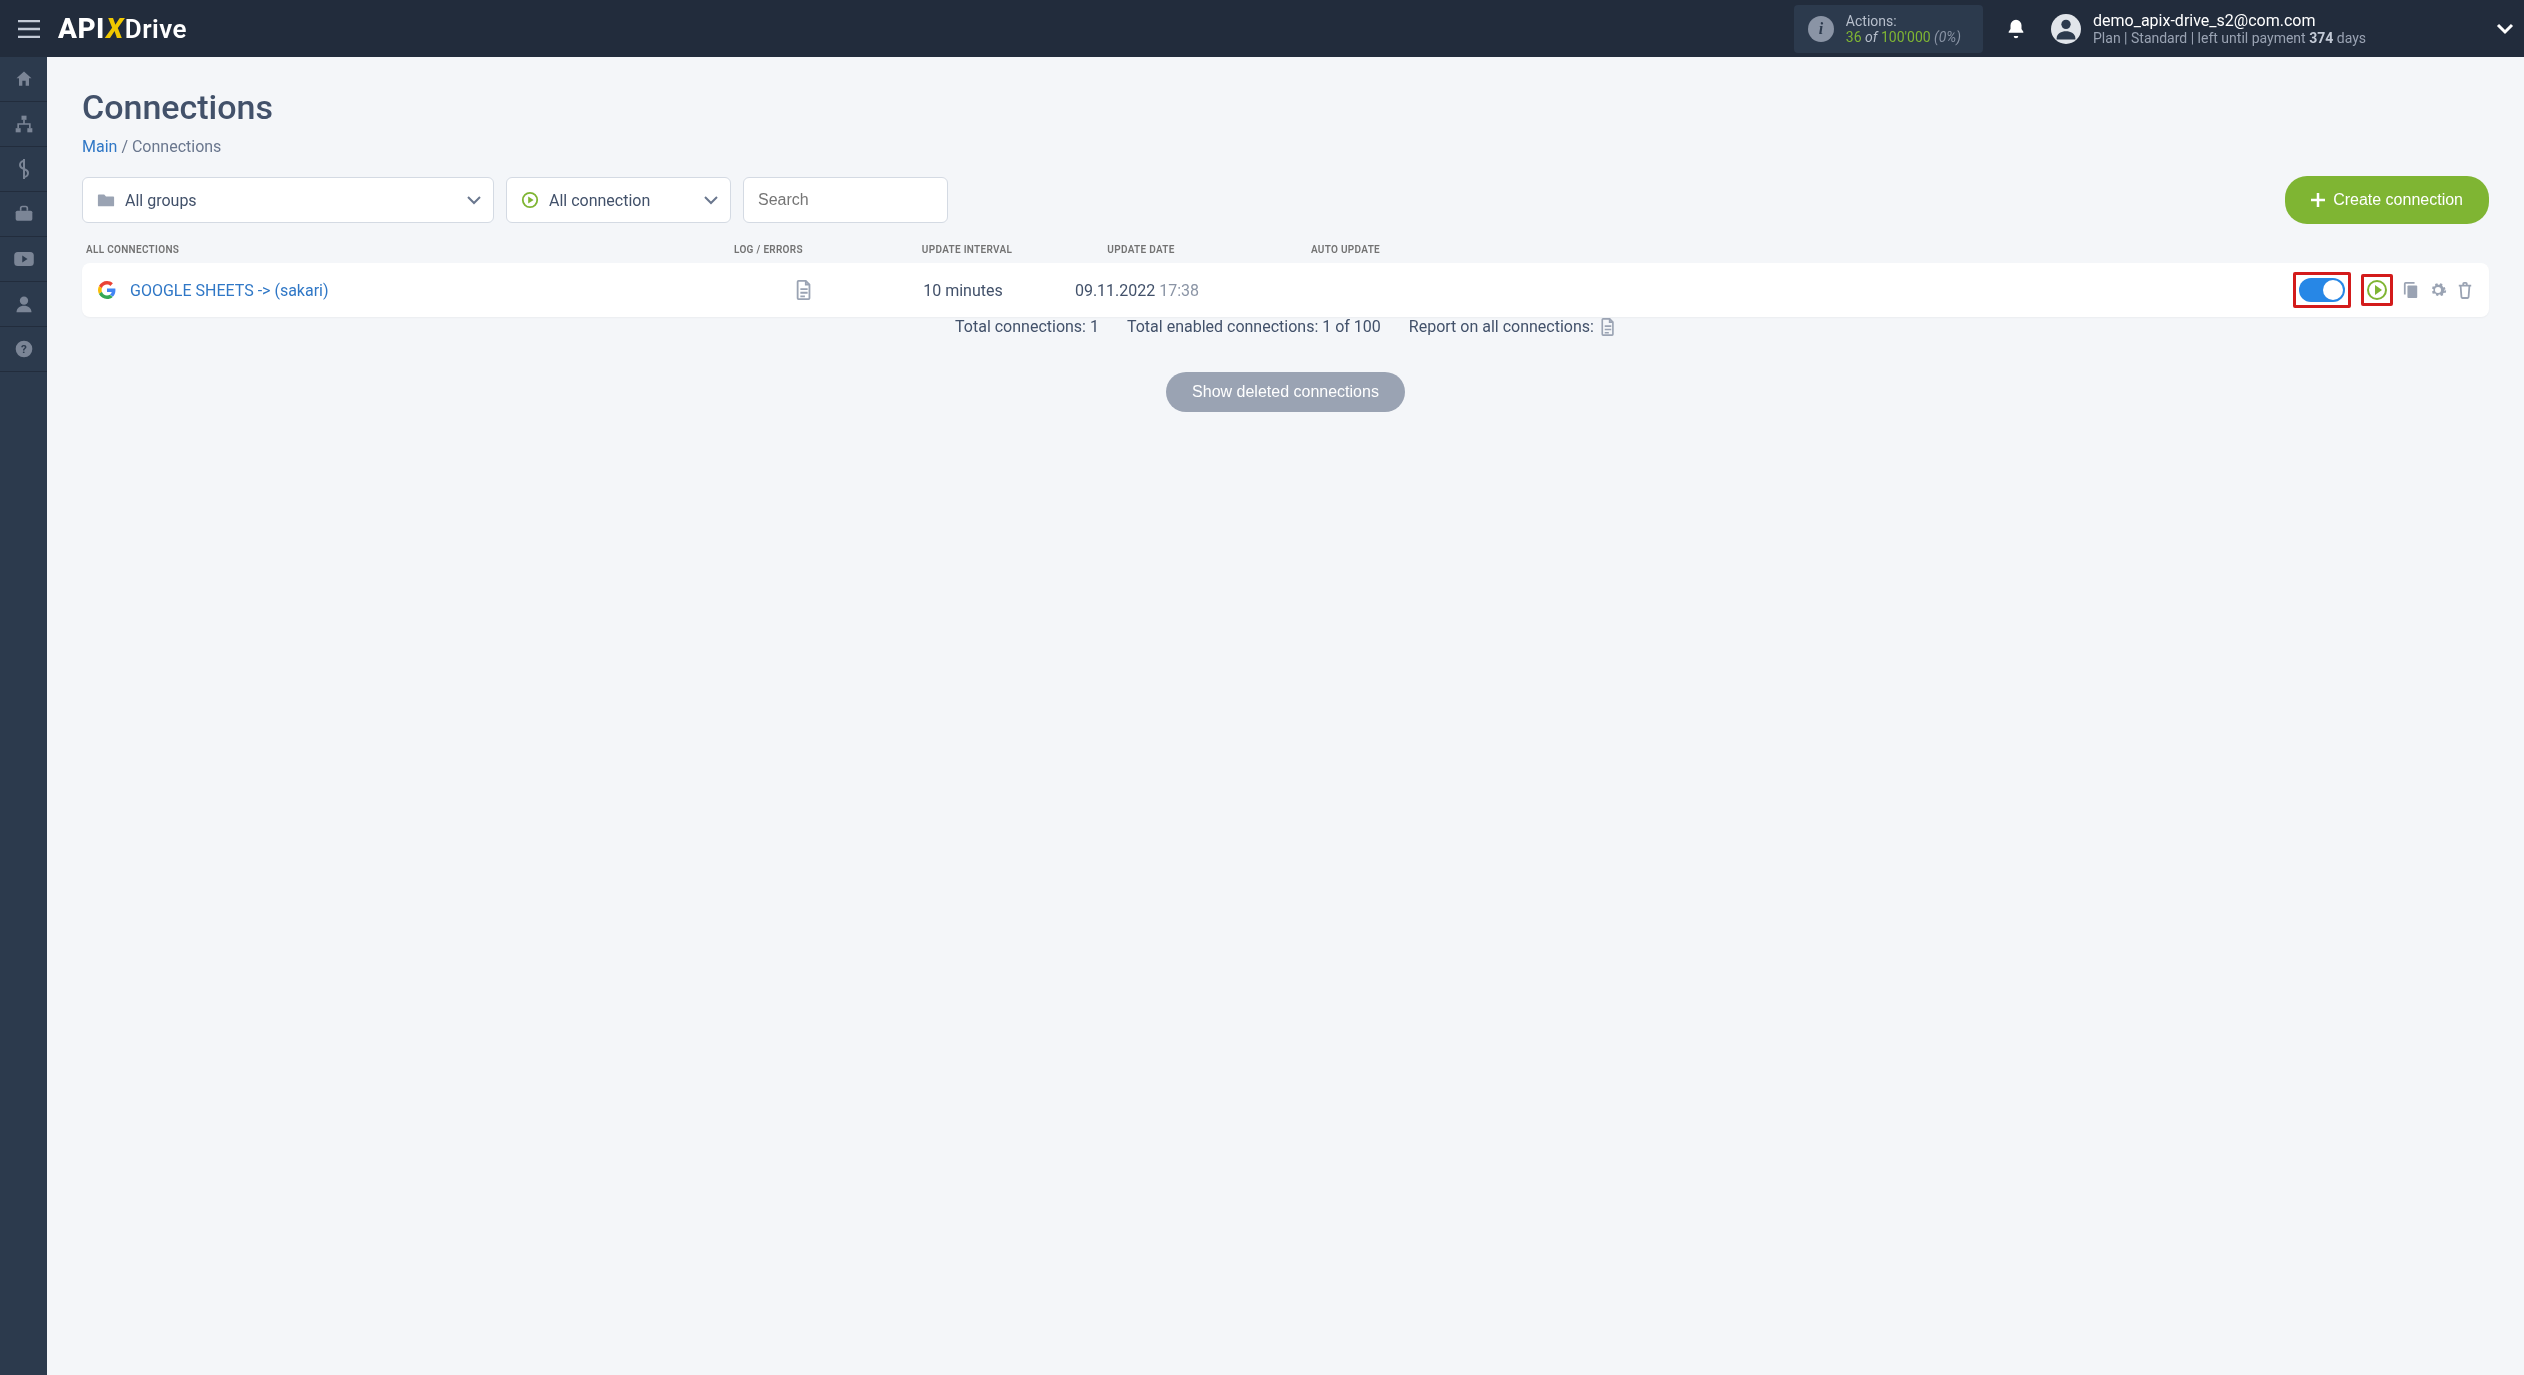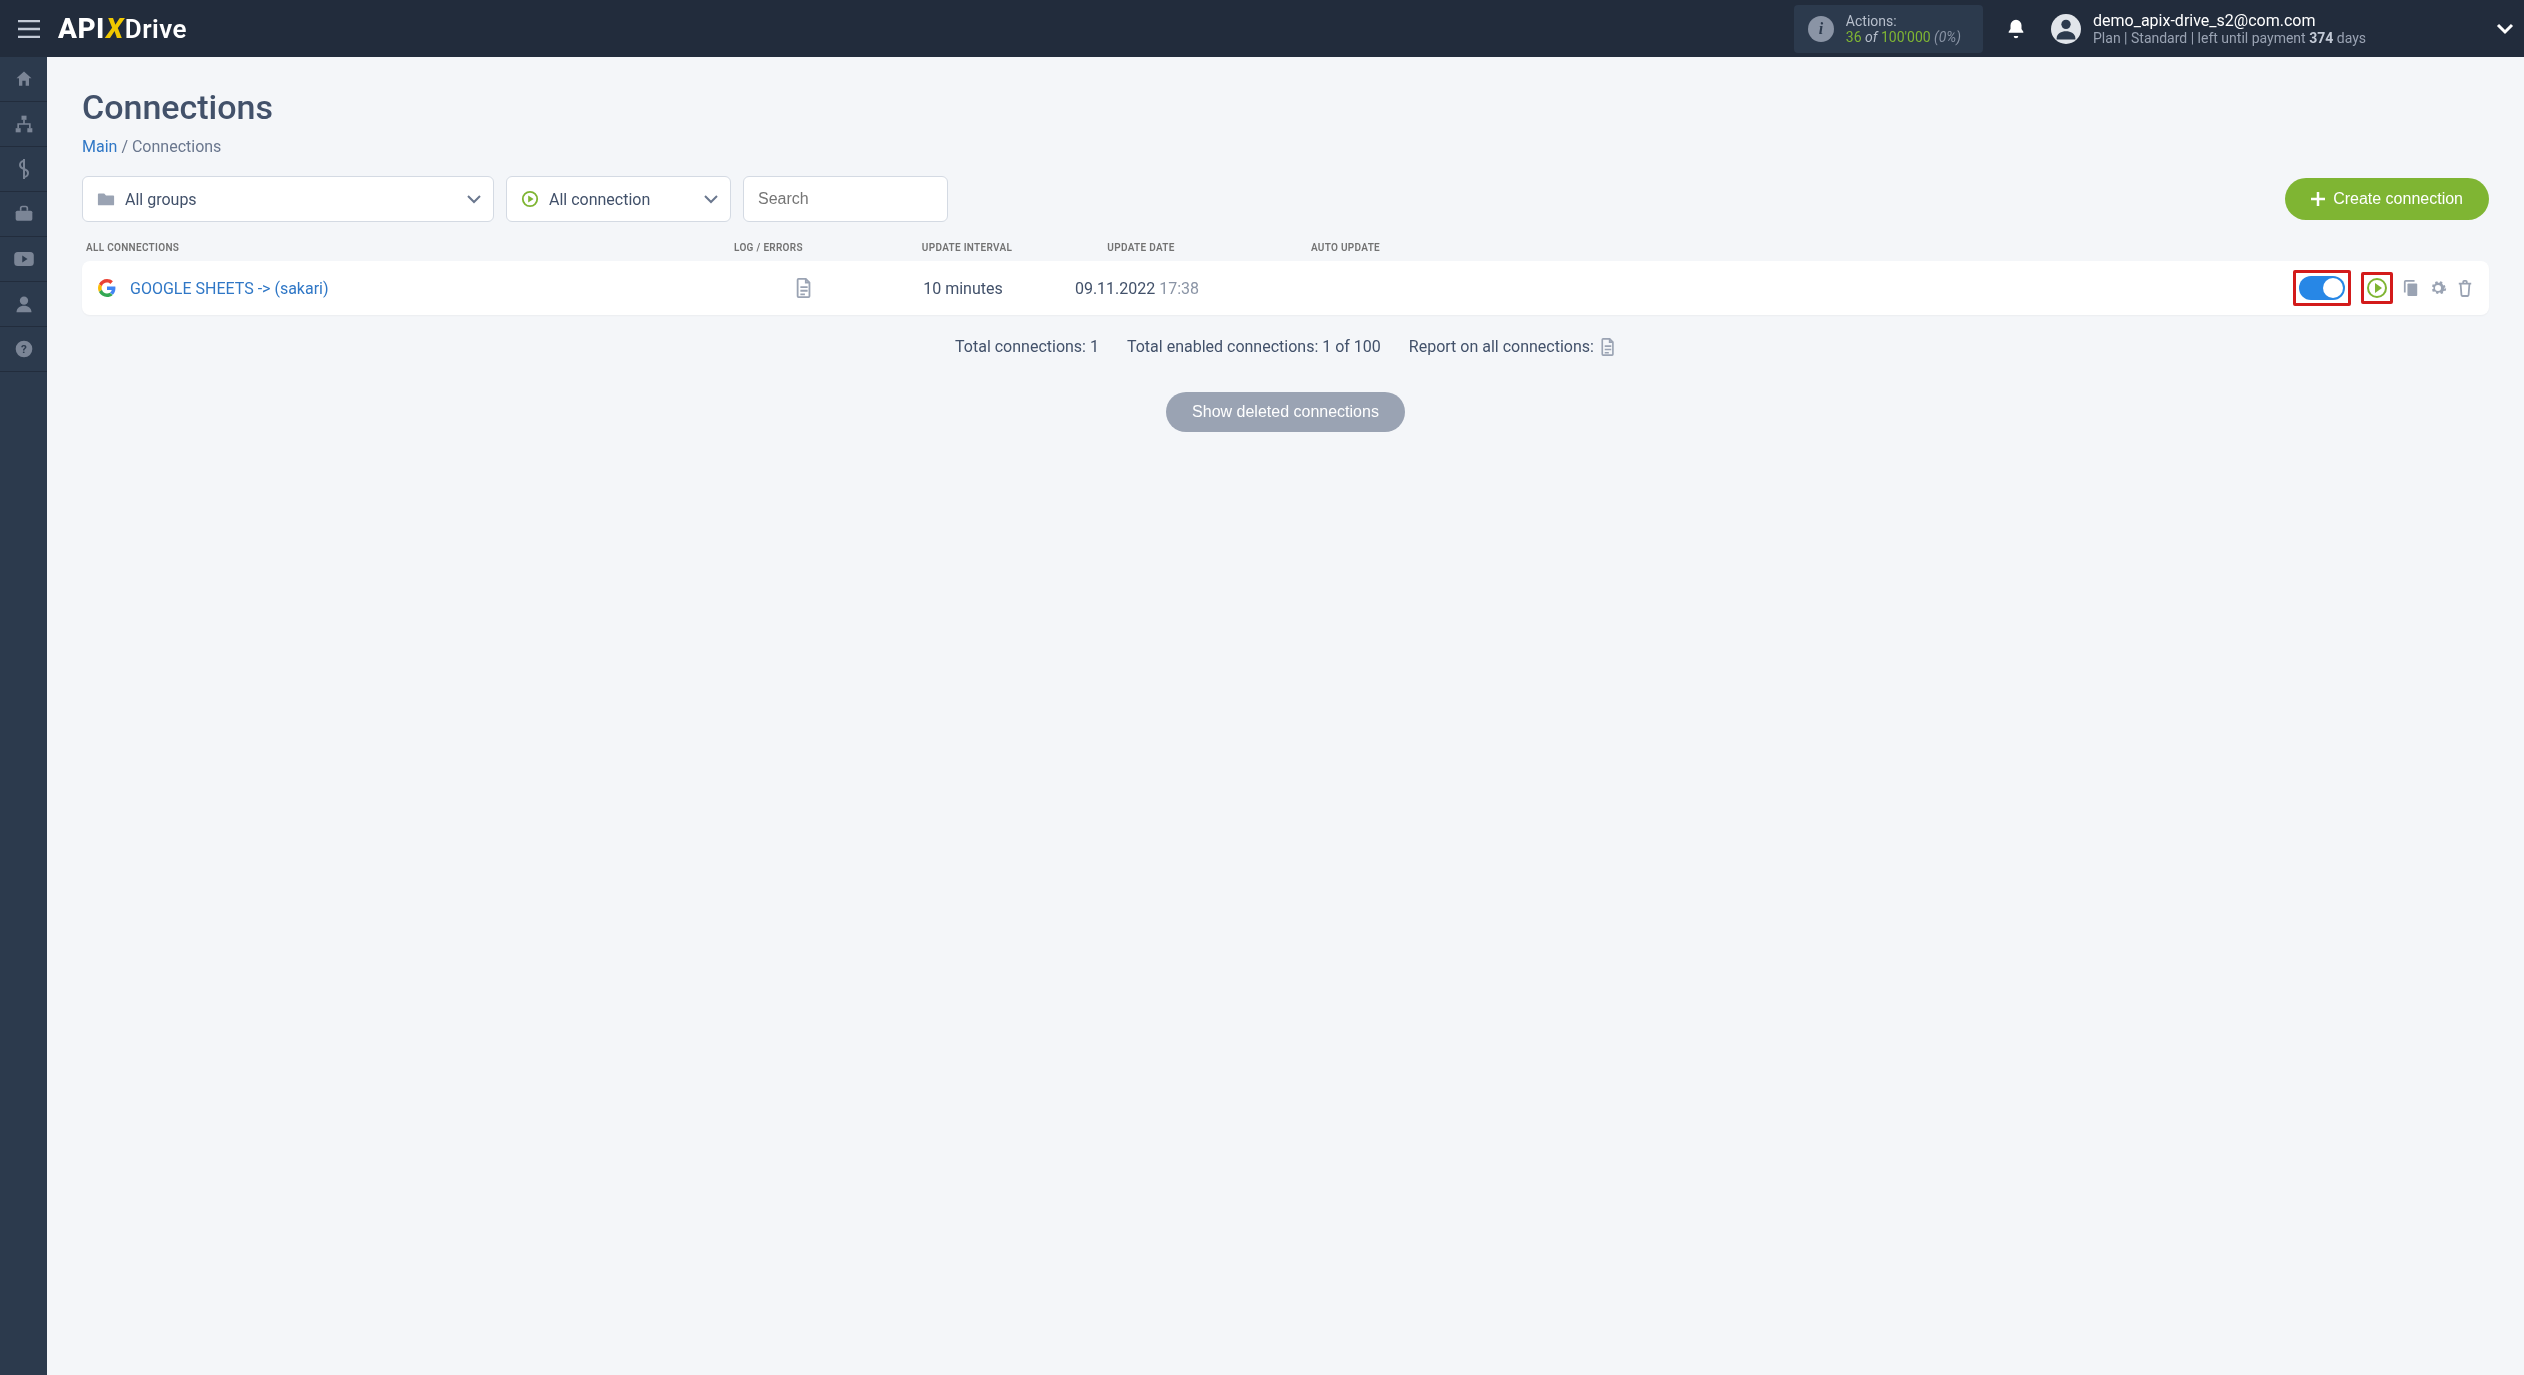--- a/index.html
+++ b/index.html
@@ -37,21 +37,21 @@
 h1 { font-size: 34px; font-weight: 500; color: #42516a; margin-bottom: 10px; }
 .breadcrumb { font-size: 16px; color: #6a778e; margin-bottom: 20px; }
 .breadcrumb a { color: #2f77c6; text-decoration: none; }
 .filters { display: flex; gap: 12px; align-items: center; margin-bottom: 18px; }
 .select-box { position: relative; background: #fff; border: 1px solid #d4dae3; border-radius: 6px; height: 46px; display: flex; align-items: center; padding: 0 44px 0 14px; font-size: 16px; color: #42516a; cursor: pointer; }
 .select-box .chev { position: absolute; right: 12px; }
 .groups-box { width: 412px; }
 .status-box { width: 225px; }
 .search-box { width: 205px; }
 .search-input { border: none; outline: none; font-size: 16px; background: transparent; width: 100%; }
-.create-btn { margin-left: auto; background: #7fb533; color: #fff; border: none; border-radius: 22px; height: 42px; padding: 0 26px; font-size: 16px; font-weight: 500; display: flex; align-items: center; gap: 8px; cursor: pointer; }
+.create-btn { margin-left: auto; background: #7fb533; color: #fff; border: none; border-radius: 22px; height: 48px; padding: 0 26px; font-size: 16px; font-weight: 500; display: flex; align-items: center; gap: 8px; cursor: pointer; }
 .table-head { display: flex; padding: 0 4px 8px 4px; font-size: 10px; font-weight: 600; color: #737373; text-transform: uppercase; letter-spacing: .3px; margin-top: 20px; }
 .col-name { flex: 0 0 648px; }
 .col-log { flex: 0 0 148px; }
 .col-int { flex: 0 0 170px; text-align: center; }
 .col-date { flex: 0 0 178px; text-align: center; }
 .col-auto { flex: 0 0 228px; text-align: center; padding-left: 3px;}
 .conn-row { background: #fff; border-radius: 8px; display: flex; align-items: center; height: 54px; padding: 0 16px; box-shadow: 0 1px 2px rgba(0,0,0,.04); }
 .conn-row .google-icon { margin-right: 14px; }
 .conn-row .name { color: #2f77c6; font-size: 16px; cursor: pointer; }
 .conn-row .col-name { display: flex; align-items: center; flex: 0 0 632px; }
@@ -59,21 +59,21 @@
 .conn-row .col-int { flex: 0 0 170px; text-align: center; font-size: 16px; }
 .conn-row .col-date { flex: 0 0 178px; font-size: 16px; }
 .conn-row .col-date .time { color: #8a94a5; }
 .conn-row .col-auto { flex: 1; display: flex; align-items: center; gap: 10px; padding-left: 0; justify-content: flex-end;}
 .toggle { width: 46px; height: 24px; border-radius: 12px; background: #2787e6; position: relative; cursor: pointer; }
 .toggle::after { content: ""; position: absolute; right: 2px; top: 2px; width: 20px; height: 20px; border-radius: 50%; background: #fff; }
 .red-box { border: 3px solid #d31b1b; padding: 3px; border-radius: 2px; }
 .play-circle { width: 20px; height: 20px; border: 2px solid #7fb533; border-radius: 50%; display: flex; align-items: center; justify-content: center; cursor:pointer; }
 .play-tri { width: 0; height: 0; border-left: 7px solid #7fb533; border-top: 5px solid transparent; border-bottom: 5px solid transparent; margin-left: 2px; }
 .action-ic { color: #9aa3b3; cursor: pointer; display:flex;}
-.summary { display: flex; justify-content: center; gap: 28px; margin-top: 22px; font-size: 16px; color: #42516a; align-items: center; }
+.summary { display: flex; justify-content: center; gap: 28px; font-size: 16px; color: #42516a; align-items: center; }
 .show-deleted { margin: 36px auto 0; display: block; background: #9aa3b3; color: #fff; border: none; border-radius: 22px; padding: 11px 26px; font-size: 16px; cursor: pointer; }
 svg { display: block; }
 </style>
 </head>
 <body>
 
 <div class="topbar">
   <div class="hamburger">
     <svg width="22" height="18" viewBox="0 0 22 18">
         <path d="M0 1h22M0 9h22M0 17h22" stroke="currentColor" stroke-width="2.5"></path>

